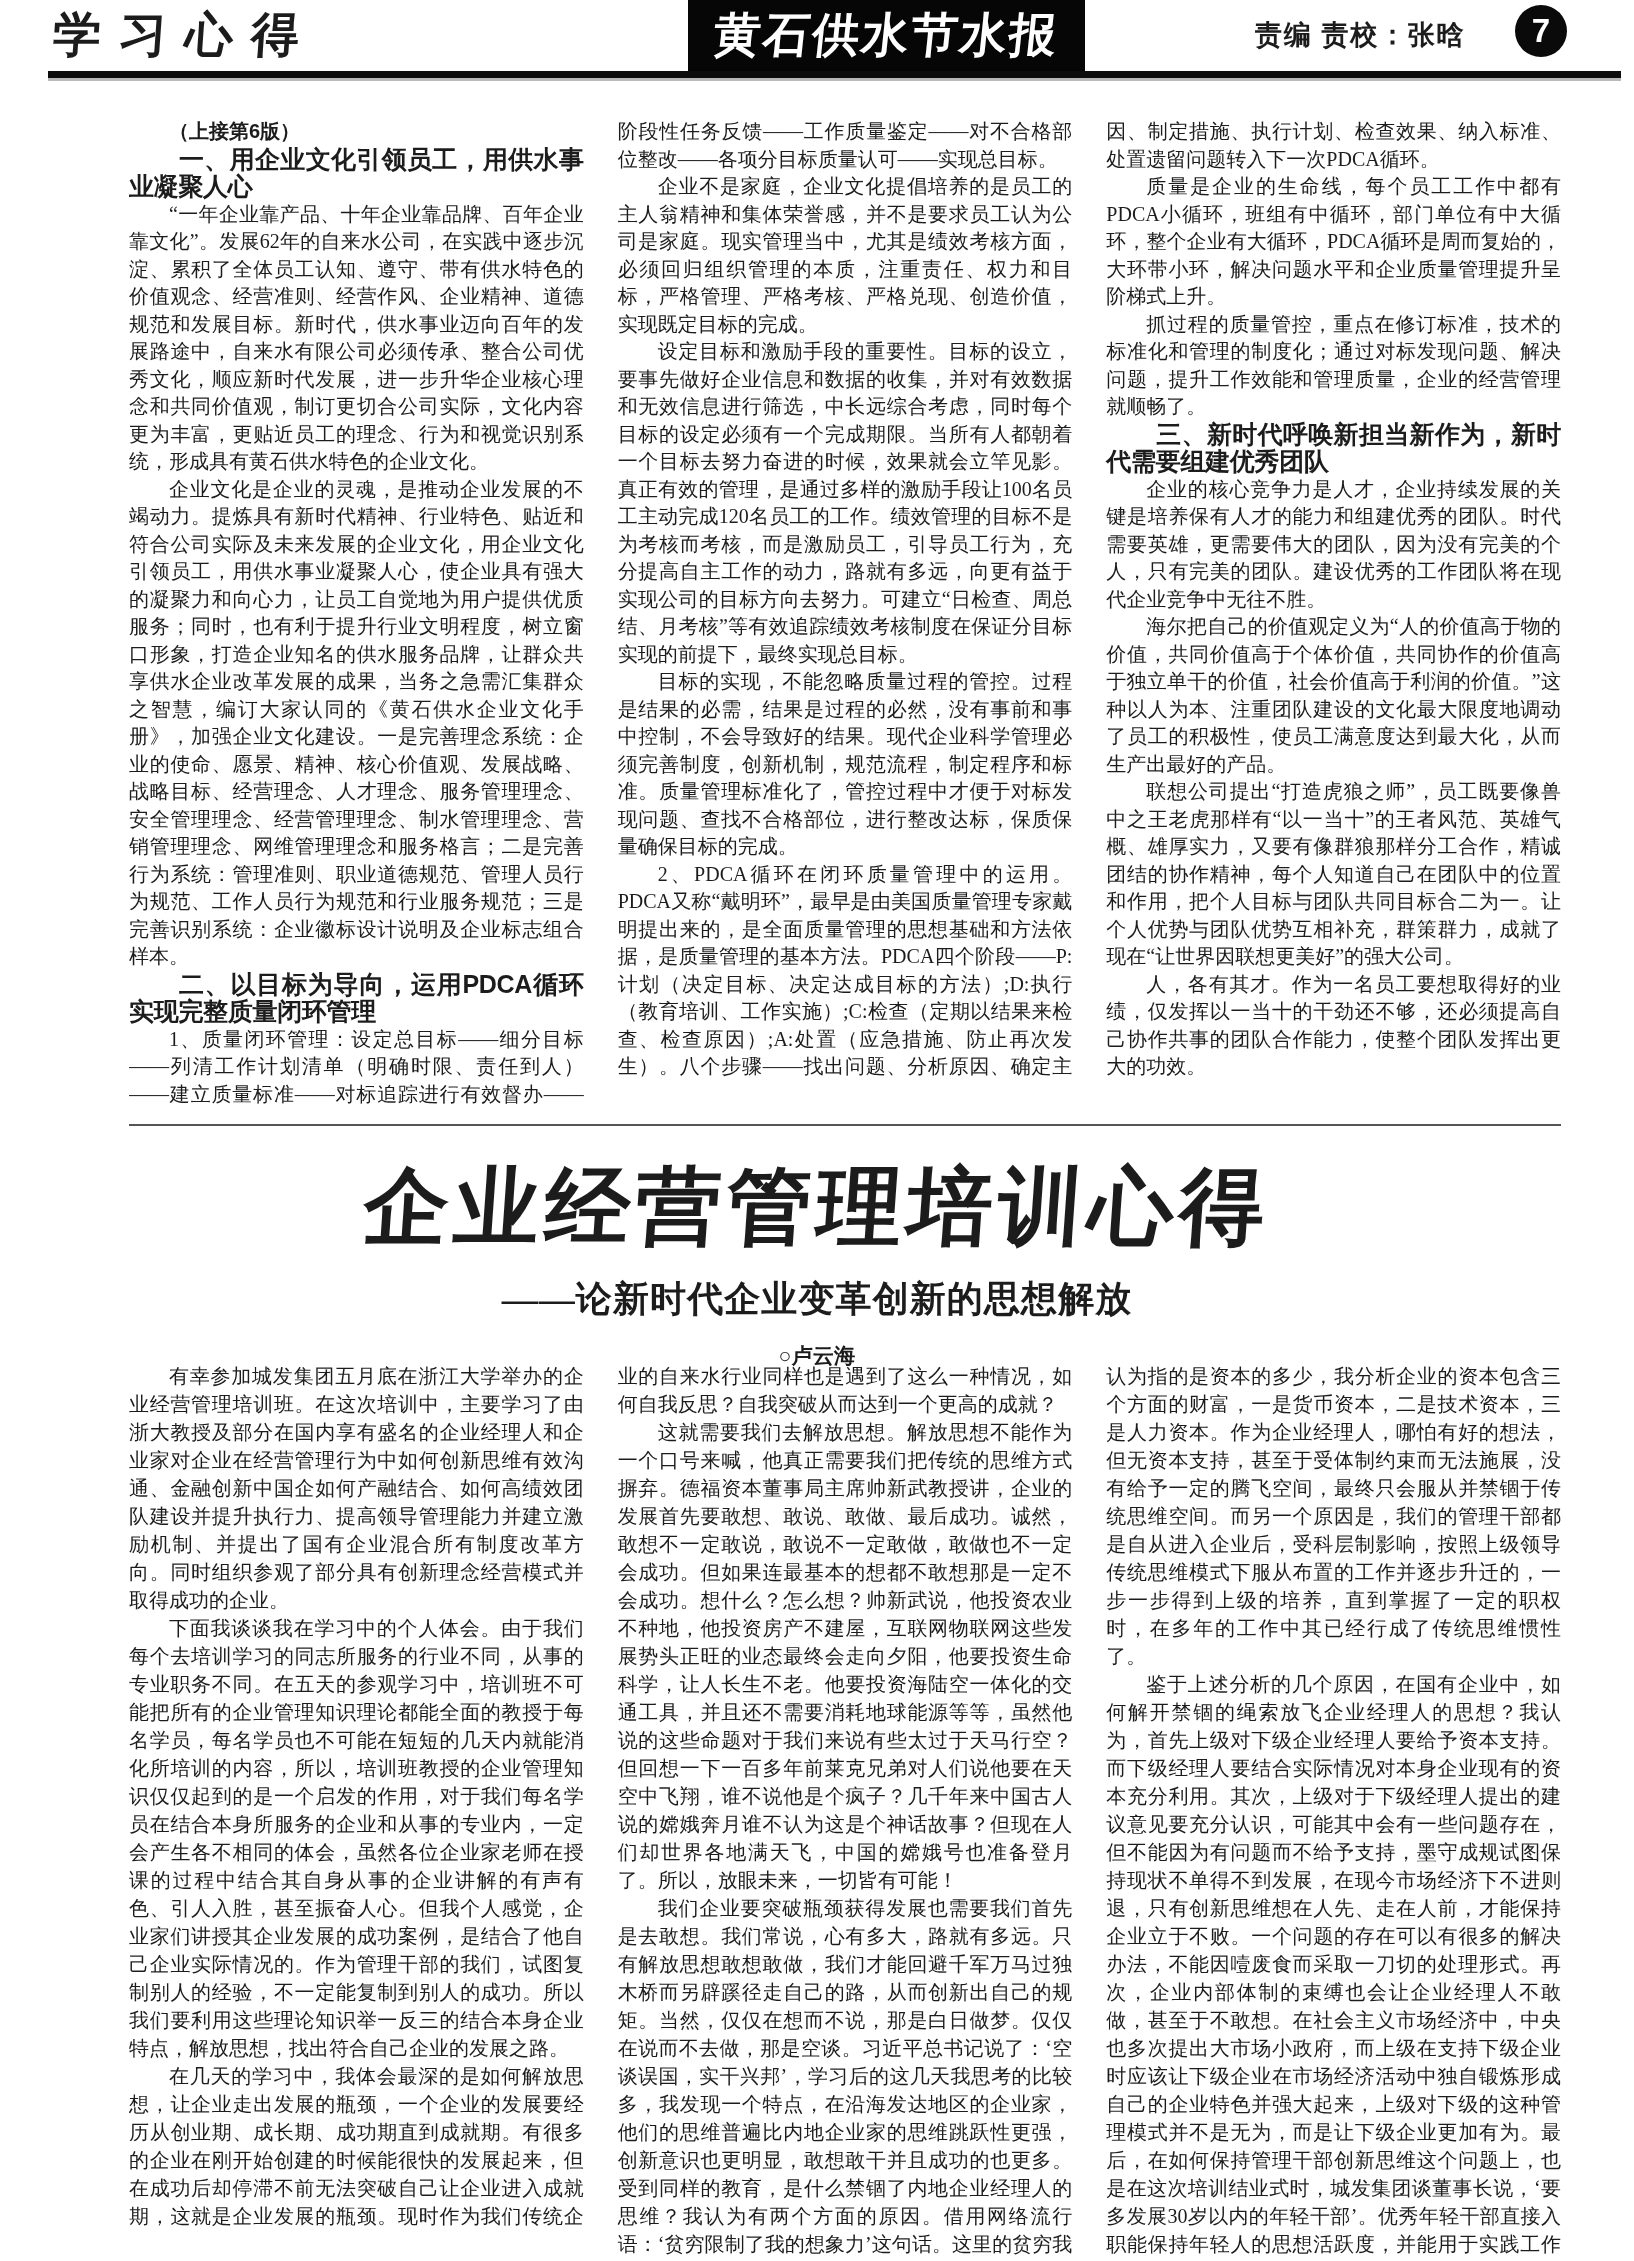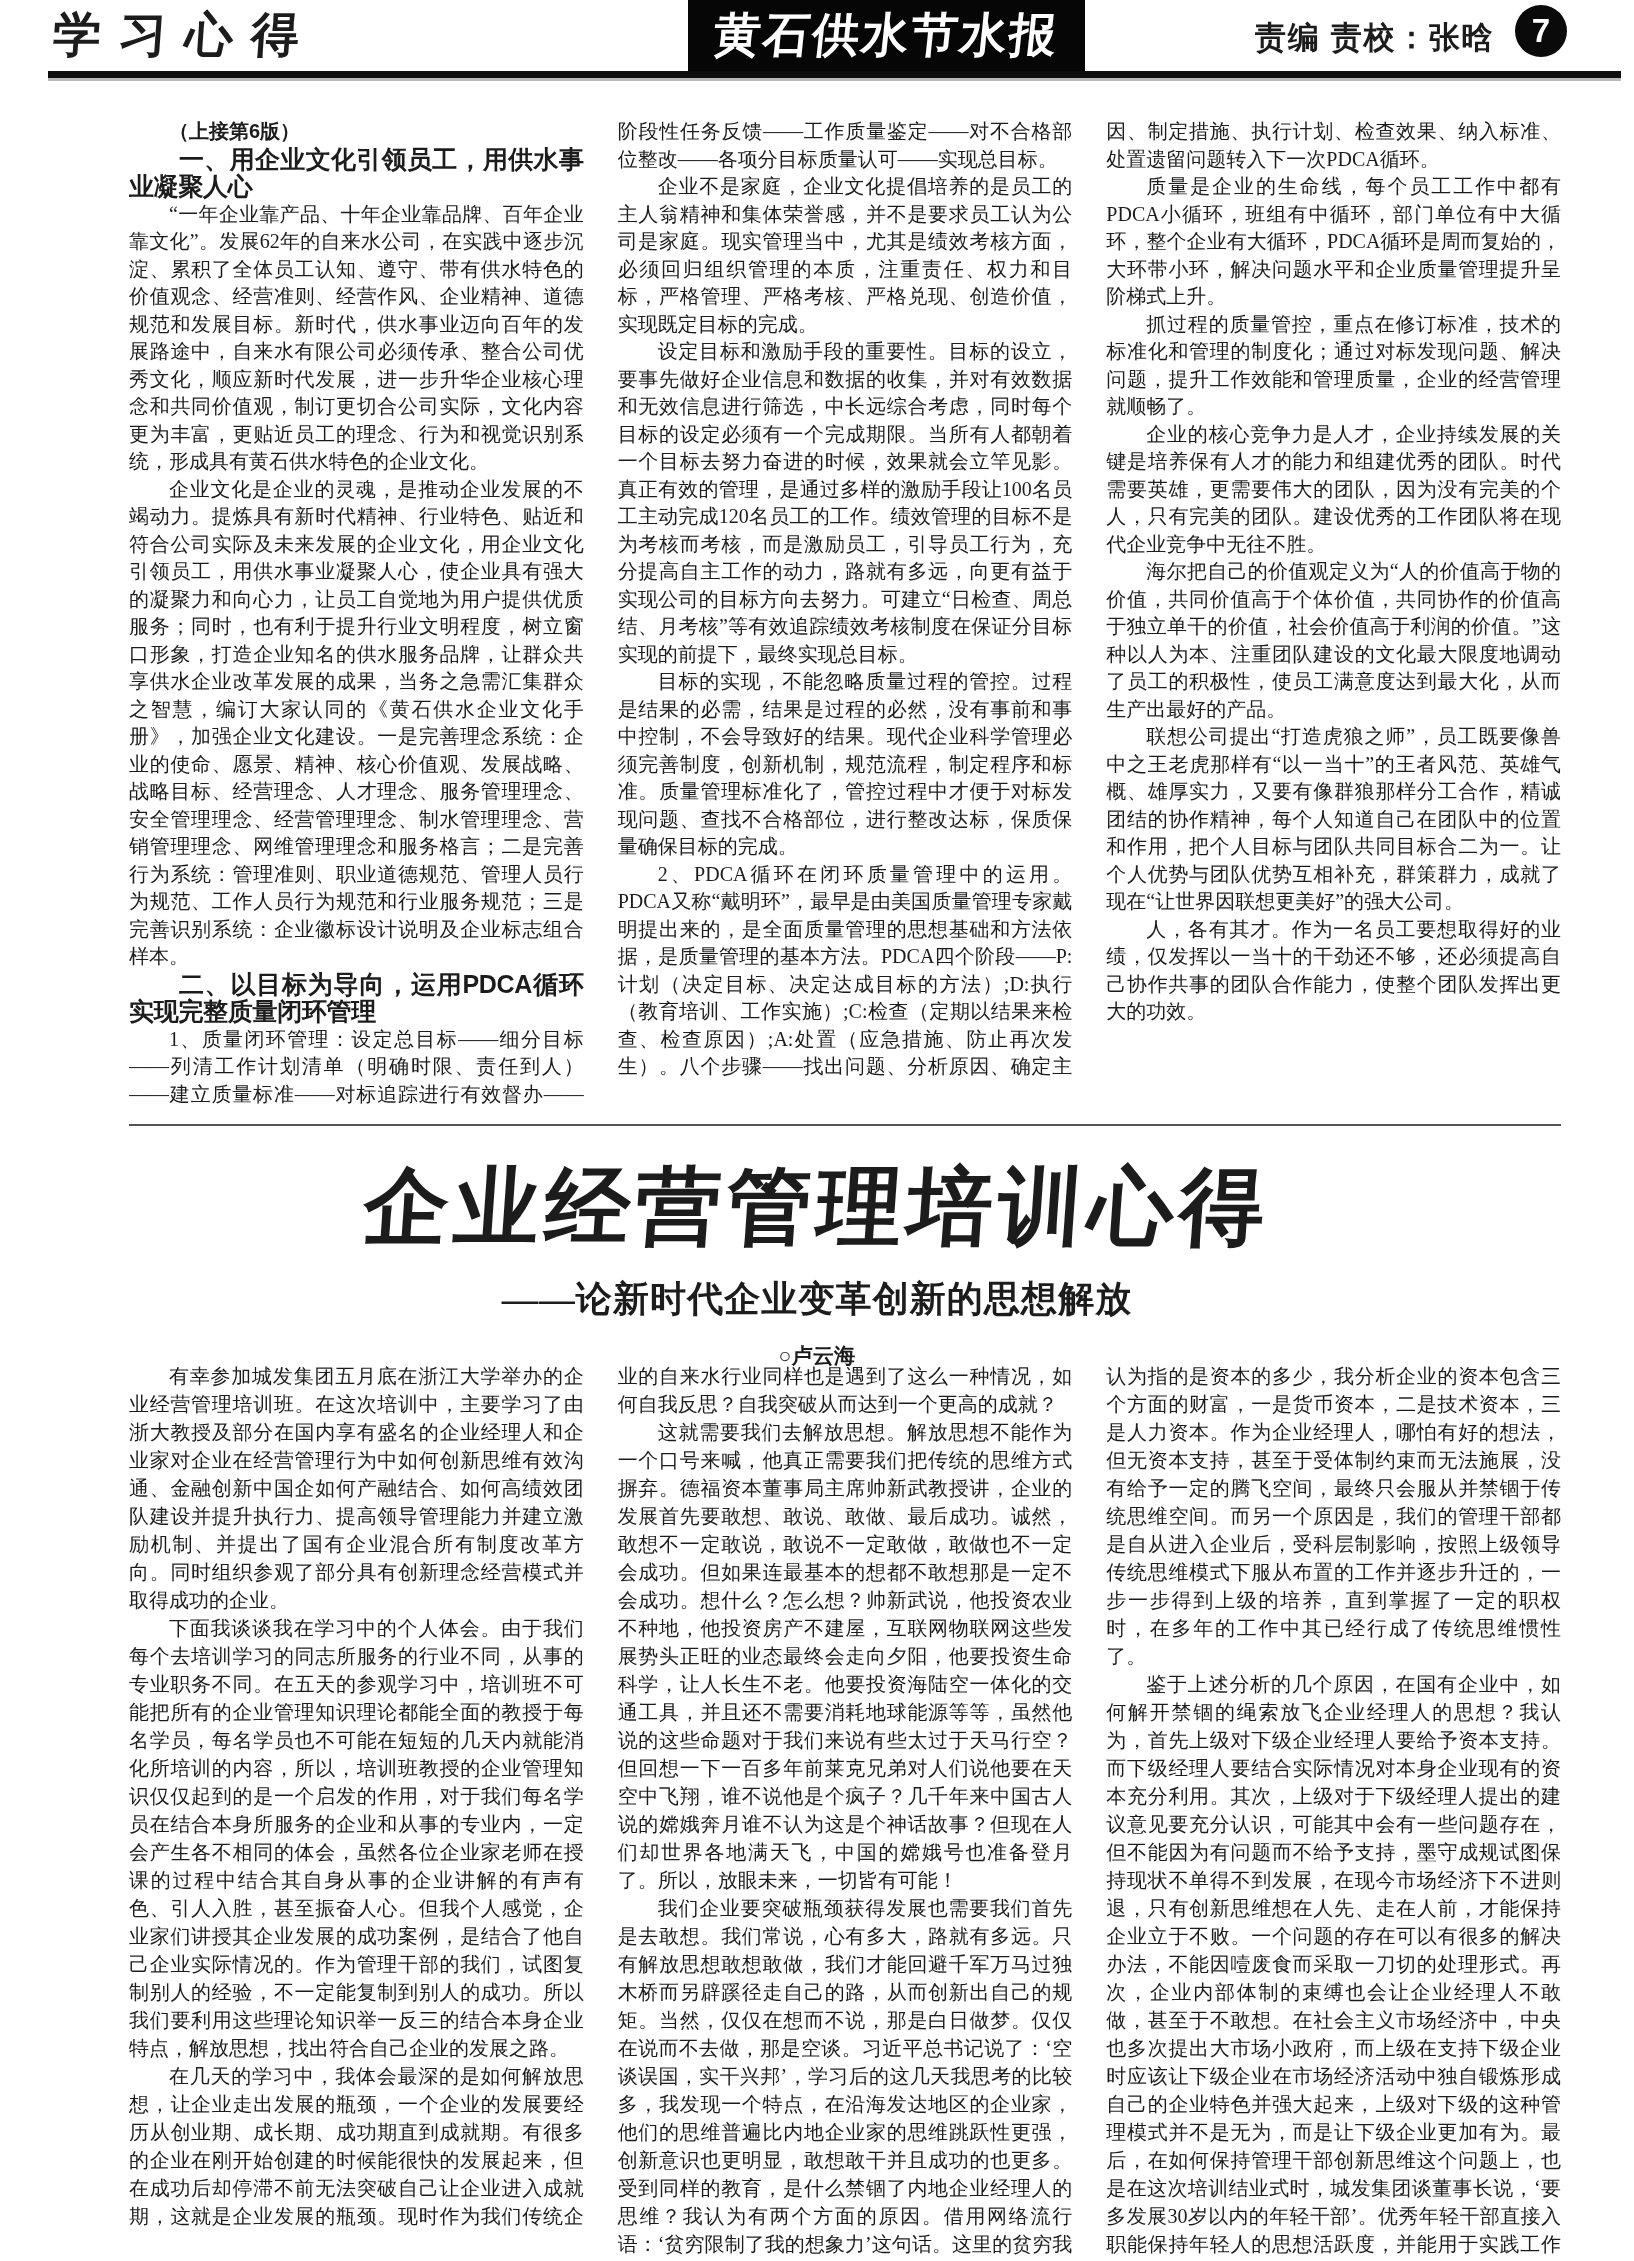--- a/index.html
+++ b/index.html
@@ -24,21 +24,21 @@
     background:#060606;
     display:flex;align-items:center;justify-content:center;
   }
   .masthead-box span{
     color:#ffffff;font-size:47px;font-weight:900;letter-spacing:2.2px;
     transform:skewX(-6deg);
     white-space:nowrap;
   }
   .editors{
     position:absolute;left:1255px;top:17px;
-    font-size:31px;font-weight:700;letter-spacing:1.7px;
+    font-size:27px;font-weight:700;letter-spacing:1.7px;
     font-family:"Liberation Sans","DejaVu Sans",sans-serif;
     white-space:nowrap;
   }
   .page-circle{
     position:absolute;left:1515px;top:4.5px;width:52px;height:52px;
     background:#0a0a0a;border-radius:50%;
     display:flex;align-items:center;justify-content:center;
   }
   .page-circle span{
     color:#fff;font-size:33px;font-weight:700;
@@ -119,20 +119,21 @@
     <p>“一年企业靠产品、十年企业靠品牌、百年企业靠文化”。发展62年的自来水公司，在实践中逐步沉淀、累积了全体员工认知、遵守、带有供水特色的价值观念、经营准则、经营作风、企业精神、道德规范和发展目标。新时代，供水事业迈向百年的发展路途中，自来水有限公司必须传承、整合公司优秀文化，顺应新时代发展，进一步升华企业核心理念和共同价值观，制订更切合公司实际，文化内容更为丰富，更贴近员工的理念、行为和视觉识别系统，形成具有黄石供水特色的企业文化。</p>
     <p>企业文化是企业的灵魂，是推动企业发展的不竭动力。提炼具有新时代精神、行业特色、贴近和符合公司实际及未来发展的企业文化，用企业文化引领员工，用供水事业凝聚人心，使企业具有强大的凝聚力和向心力，让员工自觉地为用户提供优质服务；同时，也有利于提升行业文明程度，树立窗口形象，打造企业知名的供水服务品牌，让群众共享供水企业改革发展的成果，当务之急需汇集群众之智慧，编订大家认同的《黄石供水企业文化手册》，加强企业文化建设。一是完善理念系统：企业的使命、愿景、精神、核心价值观、发展战略、战略目标、经营理念、人才理念、服务管理理念、安全管理理念、经营管理理念、制水管理理念、营销管理理念、网维管理理念和服务格言；二是完善行为系统：管理准则、职业道德规范、管理人员行为规范、工作人员行为规范和行业服务规范；三是完善识别系统：企业徽标设计说明及企业标志组合样本。</p>
     <p class="h-top">二、以目标为导向，运用PDCA循环实现完整质量闭环管理</p>
     <p>1、质量闭环管理：设定总目标——细分目标——列清工作计划清单（明确时限、责任到人）——建立质量标准——对标追踪进行有效督办——阶段性任务反馈——工作质量鉴定——对不合格部位整改——各项分目标质量认可——实现总目标。</p>
     <p>企业不是家庭，企业文化提倡培养的是员工的主人翁精神和集体荣誉感，并不是要求员工认为公司是家庭。现实管理当中，尤其是绩效考核方面，必须回归组织管理的本质，注重责任、权力和目标，严格管理、严格考核、严格兑现、创造价值，实现既定目标的完成。</p>
     <p>设定目标和激励手段的重要性。目标的设立，要事先做好企业信息和数据的收集，并对有效数据和无效信息进行筛选，中长远综合考虑，同时每个目标的设定必须有一个完成期限。当所有人都朝着一个目标去努力奋进的时候，效果就会立竿见影。真正有效的管理，是通过多样的激励手段让100名员工主动完成120名员工的工作。绩效管理的目标不是为考核而考核，而是激励员工，引导员工行为，充分提高自主工作的动力，路就有多远，向更有益于实现公司的目标方向去努力。可建立“日检查、周总结、月考核”等有效追踪绩效考核制度在保证分目标实现的前提下，最终实现总目标。</p>
     <p>目标的实现，不能忽略质量过程的管控。过程是结果的必需，结果是过程的必然，没有事前和事中控制，不会导致好的结果。现代企业科学管理必须完善制度，创新机制，规范流程，制定程序和标准。质量管理标准化了，管控过程中才便于对标发现问题、查找不合格部位，进行整改达标，保质保量确保目标的完成。</p>
     <p>2、PDCA循环在闭环质量管理中的运用。PDCA又称“戴明环”，最早是由美国质量管理专家戴明提出来的，是全面质量管理的思想基础和方法依据，是质量管理的基本方法。PDCA四个阶段——P:计划（决定目标、决定达成目标的方法）;D:执行（教育培训、工作实施）;C:检查（定期以结果来检查、检查原因）;A:处置（应急措施、防止再次发生）。八个步骤——找出问题、分析原因、确定主因、制定措施、执行计划、检查效果、纳入标准、处置遗留问题转入下一次PDCA循环。</p>
     <p>质量是企业的生命线，每个员工工作中都有PDCA小循环，班组有中循环，部门单位有中大循环，整个企业有大循环，PDCA循环是周而复始的，大环带小环，解决问题水平和企业质量管理提升呈阶梯式上升。</p>
     <p>抓过程的质量管控，重点在修订标准，技术的标准化和管理的制度化；通过对标发现问题、解决问题，提升工作效能和管理质量，企业的经营管理就顺畅了。</p>
+    <p class="h-top">三、新时代呼唤新担当新作为，新时代需要组建优秀团队</p>
     <p>企业的核心竞争力是人才，企业持续发展的关键是培养保有人才的能力和组建优秀的团队。时代需要英雄，更需要伟大的团队，因为没有完美的个人，只有完美的团队。建设优秀的工作团队将在现代企业竞争中无往不胜。</p>
     <p>海尔把自己的价值观定义为“人的价值高于物的价值，共同价值高于个体价值，共同协作的价值高于独立单干的价值，社会价值高于利润的价值。”这种以人为本、注重团队建设的文化最大限度地调动了员工的积极性，使员工满意度达到最大化，从而生产出最好的产品。</p>
     <p>联想公司提出“打造虎狼之师”，员工既要像兽中之王老虎那样有“以一当十”的王者风范、英雄气概、雄厚实力，又要有像群狼那样分工合作，精诚团结的协作精神，每个人知道自己在团队中的位置和作用，把个人目标与团队共同目标合二为一。让个人优势与团队优势互相补充，群策群力，成就了现在“让世界因联想更美好”的强大公司。</p>
     <p>人，各有其才。作为一名员工要想取得好的业绩，仅发挥以一当十的干劲还不够，还必须提高自己协作共事的团队合作能力，使整个团队发挥出更大的功效。</p>
 
   </section>
 
   <div class="mid-rule"></div>
 
   <div class="feature-head">

